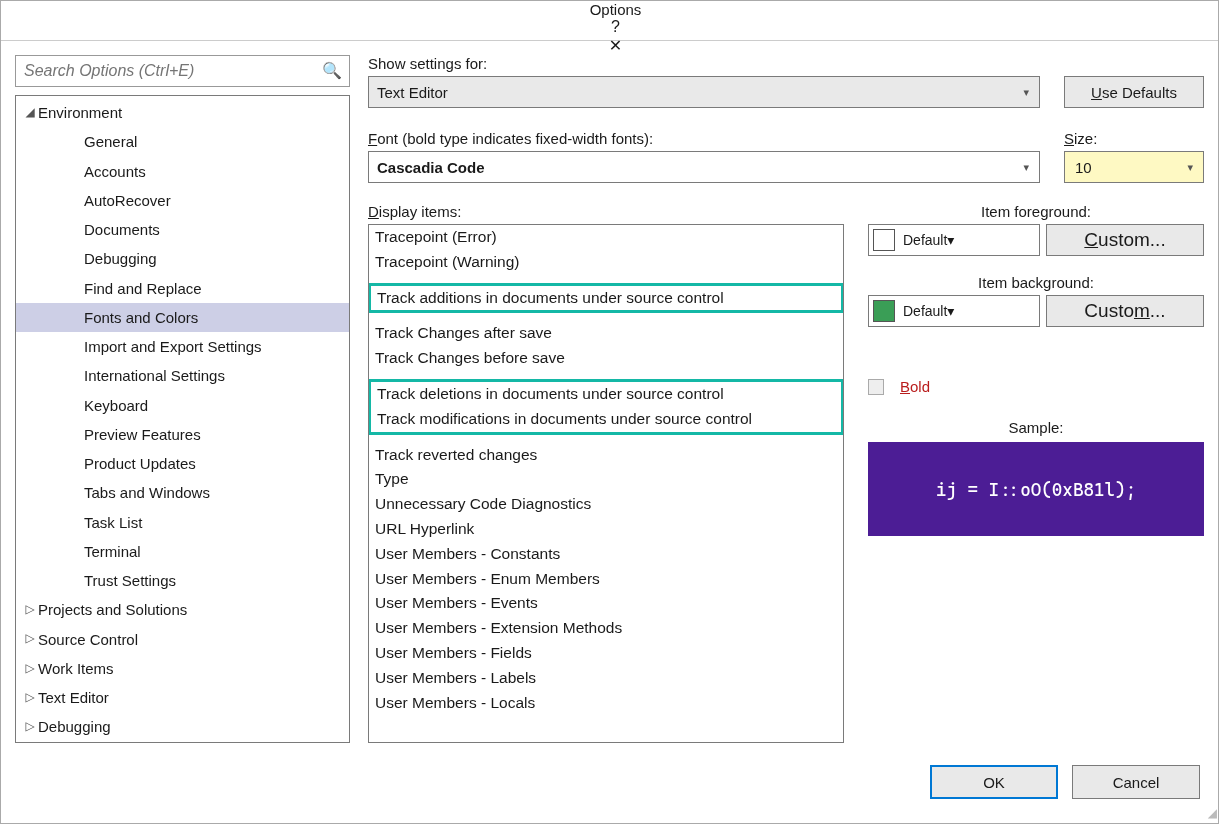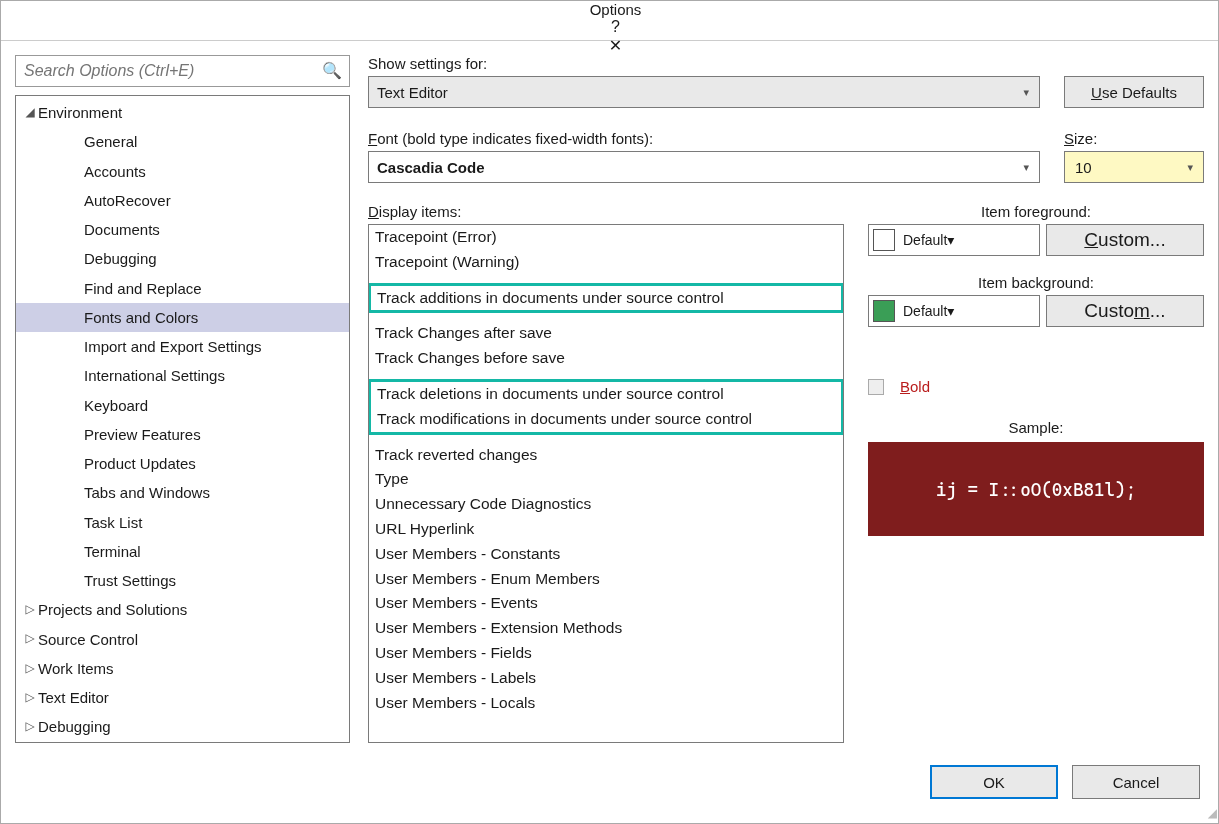--- a/index.html
+++ b/index.html
@@ -222,21 +222,21 @@
     font-size: 15px;
     margin-top: 33px;
   }
   .bold-row .cb {
     width: 16px; height: 16px;
     border: 1px solid #aaa;
     background: #eee;
   }
   .sample-box {
     height: 94px;
-    background: #7f1d1d;
+    background: #4c1d95;
     color: #fff;
     font-family: "Cascadia Code", "Consolas", monospace;
     font-size: 18px;
     display: flex;
     align-items: center;
     justify-content: center;
     margin-top: 2px;
   }
   .footer {
     display: flex;

